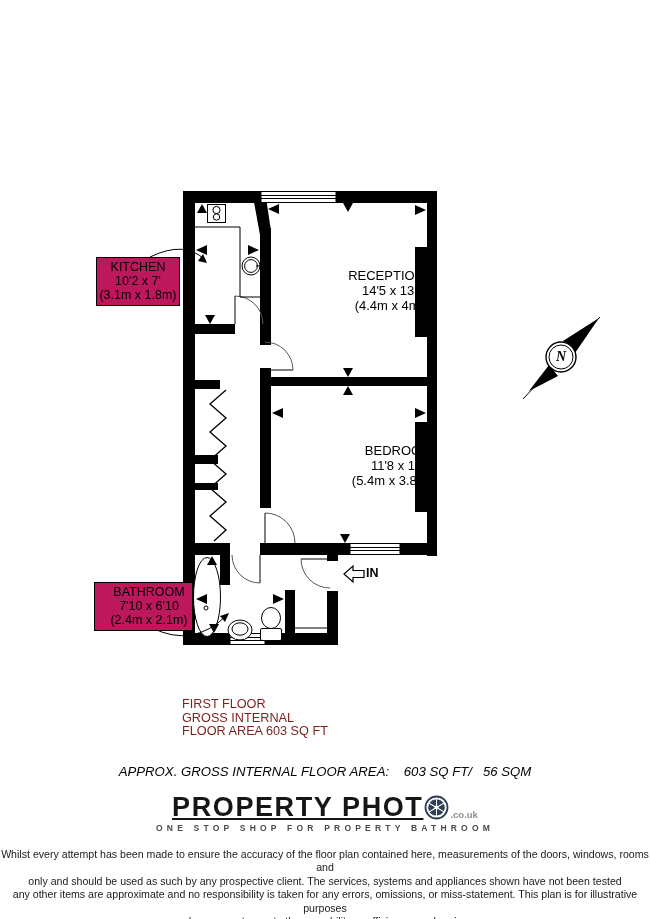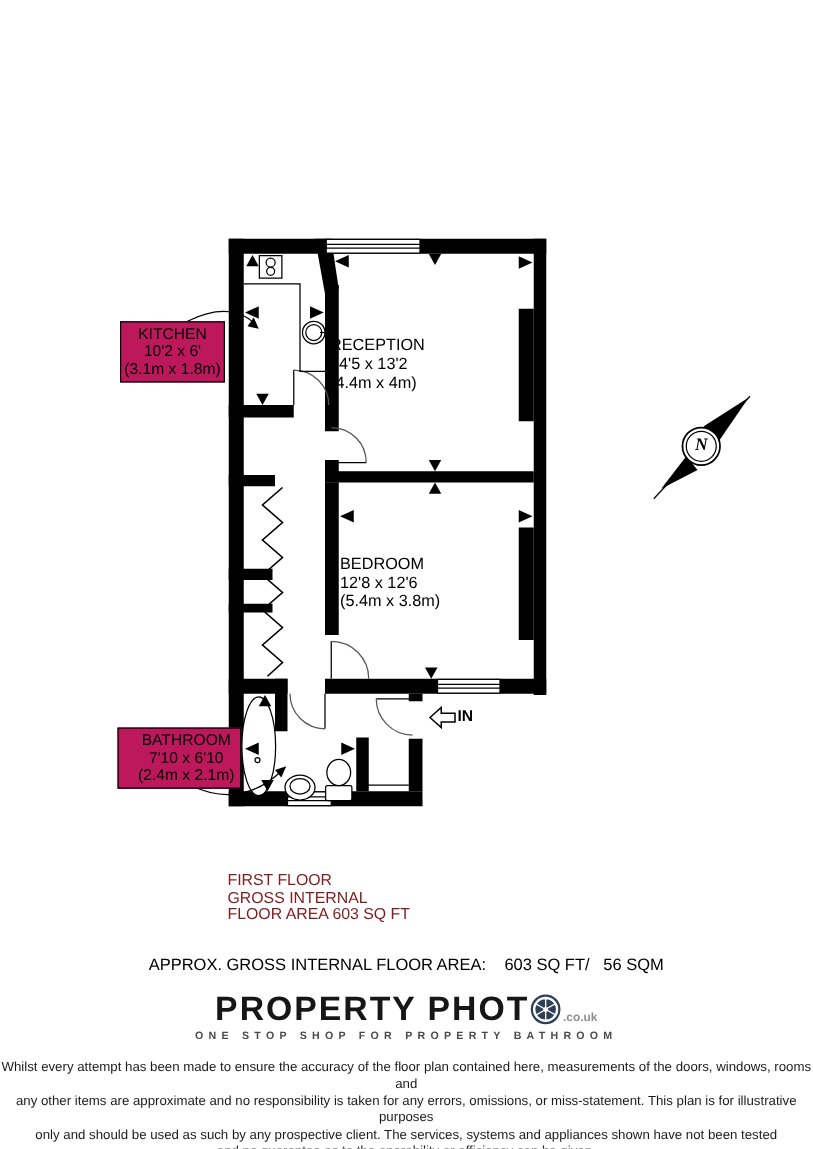--- a/index.html
+++ b/index.html
@@ -2,28 +2,28 @@
 <html><head>
 <meta charset="utf-8">
 <style>
   html,body{margin:0;padding:0;background:#fff;}
   .canvas{position:relative;width:650px;height:919px;background:#ffffff;overflow:hidden;
           font-family:"Liberation Sans", sans-serif;color:#111;}
   .plan-svg{position:absolute;left:0;top:0;}
   .abs{position:absolute;}
   .label-box{border:1px solid #000;background:#be185d;text-align:center;
              font-size:12.5px;line-height:13.8px;padding:3px 1px;color:#000;}
-  .room-label{text-align:left;font-size:13px;line-height:15px;color:#000;}
+  .room-label{text-align:right;font-size:13px;line-height:15px;color:#000;}
   .in-label{font-size:12.5px;font-weight:bold;color:#000;}
   .compass-n{font-family:"Liberation Serif", serif;font-style:italic;font-weight:bold;
              font-size:14px;color:#000;text-align:center;}
   .summary{font-size:12.7px;line-height:13.6px;color:#7f1d1d;}
-  .approx{width:650px;text-align:center;font-size:13.2px;color:#000;white-space:pre;}
+  .approx{width:650px;text-align:center;font-size:13.2px;color:#000;white-space:pre;font-style:italic;}
   .logo-row{width:650px;display:flex;justify-content:center;align-items:center;}
-  .logo-text{font-size:27px;font-weight:bold;letter-spacing:1.6px;color:#161616;white-space:pre;}
+  .logo-text{font-size:27px;font-weight:bold;letter-spacing:1.6px;color:#161616;white-space:pre;text-decoration:underline;}
   .logo-domain{font-size:9.5px;color:#8f8f8f;font-weight:bold;align-self:flex-end;margin-bottom:3px;}
   .lens-wrap{margin:0 1px;display:flex;align-items:center;}
   .tagline{width:650px;text-align:center;font-size:8.5px;letter-spacing:4.2px;
            color:#4a4a4a;font-weight:bold;}
   .disclaimer{width:650px;text-align:center;font-size:10.6px;line-height:13.4px;color:#1a1a1a;}
 </style>
 </head>
 <body>
 
 <div class="canvas">
@@ -159,33 +159,33 @@
       <polygon points="549,365 529,391 558,376" fill="#000"></polygon>
       <circle cx="561" cy="357" r="15" fill="#fff" stroke="#000" stroke-width="1.4"></circle>
       <circle cx="561" cy="357" r="12" fill="#fff" stroke="#000" stroke-width="1"></circle>
     </g>
 
     <polygon points="344,574 353,566 353,570.5 364,570.5 364,577.5 353,577.5 353,582" fill="#fff" stroke="#000" stroke-width="1.2"></polygon>
   </svg>
 
   <div class="abs label-box" style="left:96px;top:257px;width:80px;">
     <div>KITCHEN</div>
-    <div>10'2 x 6'</div>
+    <div>10'2 x 7'</div>
     <div>(3.1m x 1.8m)</div>
   </div>
 
   <div class="abs room-label" style="left:264px;top:268px;width:160px;">
     <div>RECEPTION</div>
     <div>14'5 x 13'2</div>
     <div>(4.4m x 4m)</div>
   </div>
 
   <div class="abs room-label" style="left:272px;top:443px;width:160px;">
     <div>BEDROOM</div>
-    <div>12'8 x 12'6</div>
+    <div>11'8 x 12'6</div>
     <div>(5.4m x 3.8m)</div>
   </div>
 
   <div class="abs label-box" style="left:94px;top:582px;width:84px;padding-left:12px;">
     <div>BATHROOM</div>
     <div>7'10 x 6'10</div>
     <div>(2.4m x 2.1m)</div>
   </div>
 
   <div class="abs in-label" style="left:366px;top:566px;">IN</div>
@@ -216,18 +216,18 @@
         <circle cx="0" cy="0" r="2" fill="#fff"></circle>
       </svg>
     </span>
     <span class="logo-domain">.co.uk</span>
   </div>
 
   <div class="abs tagline" style="left:0;top:823px;">ONE STOP SHOP FOR PROPERTY BATHROOM</div>
 
   <div class="abs disclaimer" style="left:0;top:848px;">
     <div>Whilst every attempt has been made to ensure the accuracy of the floor plan contained here, measurements of the doors, windows, rooms and</div>
+    <div>only and should be used as such by any prospective client. The services, systems and appliances shown have not been tested</div>
     <div>any other items are approximate and no responsibility is taken for any errors, omissions, or miss-statement. This plan is for illustrative purposes</div>
-    <div>only and should be used as such by any prospective client. The services, systems and appliances shown have not been tested</div>
     <div>and no guarantee as to the operability or efficiency can be given.</div>
   </div>
 
 </div>
 
 </body></html>

